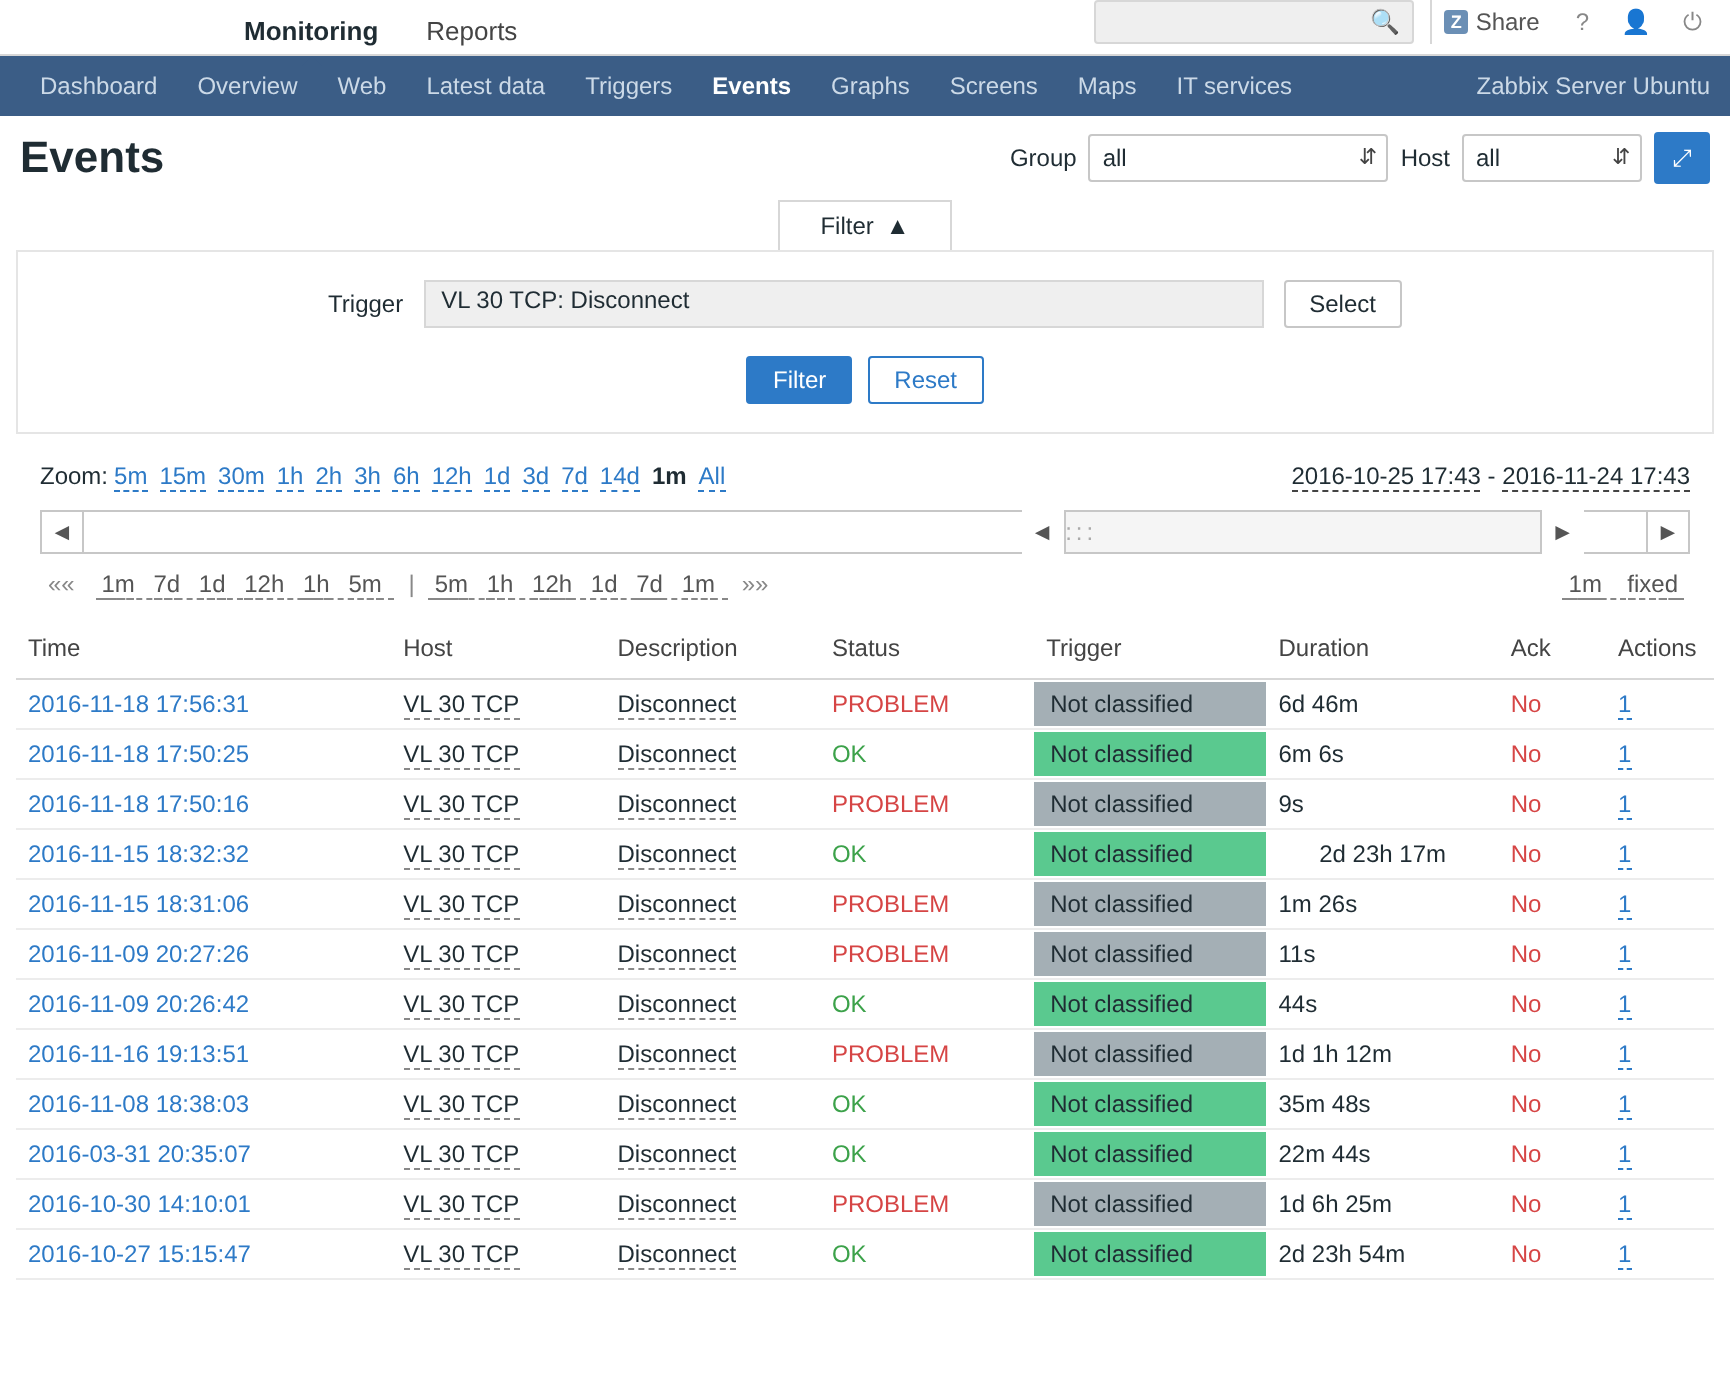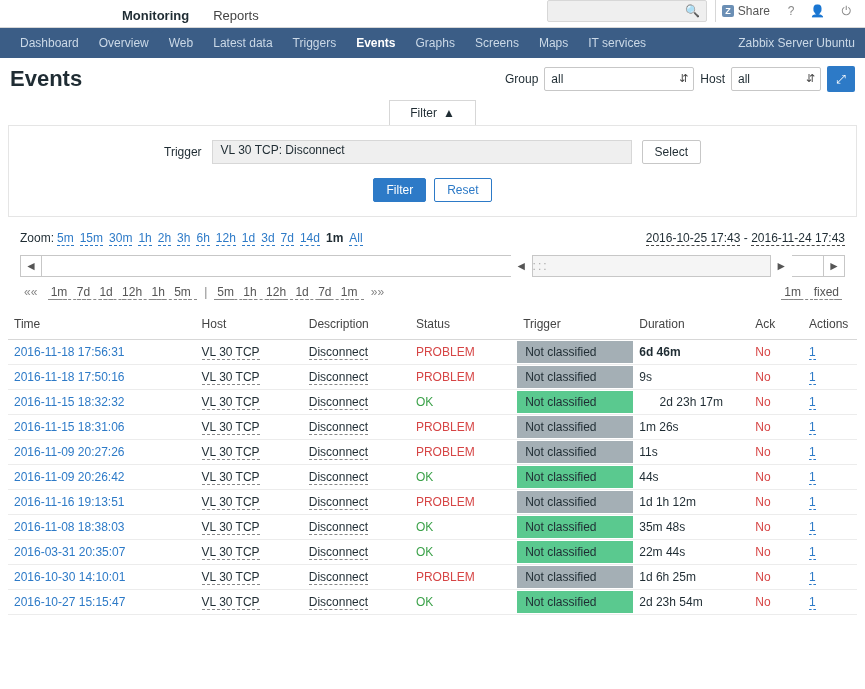--- a/index.html
+++ b/index.html
@@ -173,21 +173,33 @@
     </thead>
   <tbody id="tbody">
       <tr>
         <td class="lk" style="width: 21%;">2016-11-18 17:56:31</td>
         <td class="" style="width: 12%;"><span class="ud">VL 30 TCP</span></td>
         <td class="" style="width: 12%;"><span class="ud">Disconnect</span></td>
         <td class="prob" style="width: 12%;">PROBLEM</td>
         <td class="" style="width: 13%; padding: 0px;">
           <span class="sev sev-p">Not classified</span>
         </td>
-        <td class="" style="width: 13%; font-weight: bold;">6d 46m</td>
+        <td class="" style="width: 13%;">6d 46m</td>
+        <td class="ack-no" style="width: 6%;">No</td>
+        <td class="" style="width: 6%;"><span class="lk" style="border-bottom:1px dashed #2d7ac7">1</span></td>
+      </tr>
+      <tr>
+        <td class="lk" style="width: 21%;">2016-11-18 17:50:25</td>
+        <td class="" style="width: 12%;"><span class="ud">VL 30 TCP</span></td>
+        <td class="" style="width: 12%;"><span class="ud">Disconnect</span></td>
+        <td class="ok" style="width: 12%;">OK</td>
+        <td class="" style="width: 13%; padding: 0px;">
+          <span class="sev sev-o">Not classified</span>
+        </td>
+        <td class="" style="width: 13%;">6m 6s</td>
         <td class="ack-no" style="width: 6%;">No</td>
         <td class="" style="width: 6%;"><span class="lk" style="border-bottom:1px dashed #2d7ac7">1</span></td>
       </tr>
       <tr>
         <td class="lk" style="width: 21%;">2016-11-18 17:50:16</td>
         <td class="" style="width: 12%;"><span class="ud">VL 30 TCP</span></td>
         <td class="" style="width: 12%;"><span class="ud">Disconnect</span></td>
         <td class="prob" style="width: 12%;">PROBLEM</td>
         <td class="" style="width: 13%; padding: 0px;">
           <span class="sev sev-p">Not classified</span>

